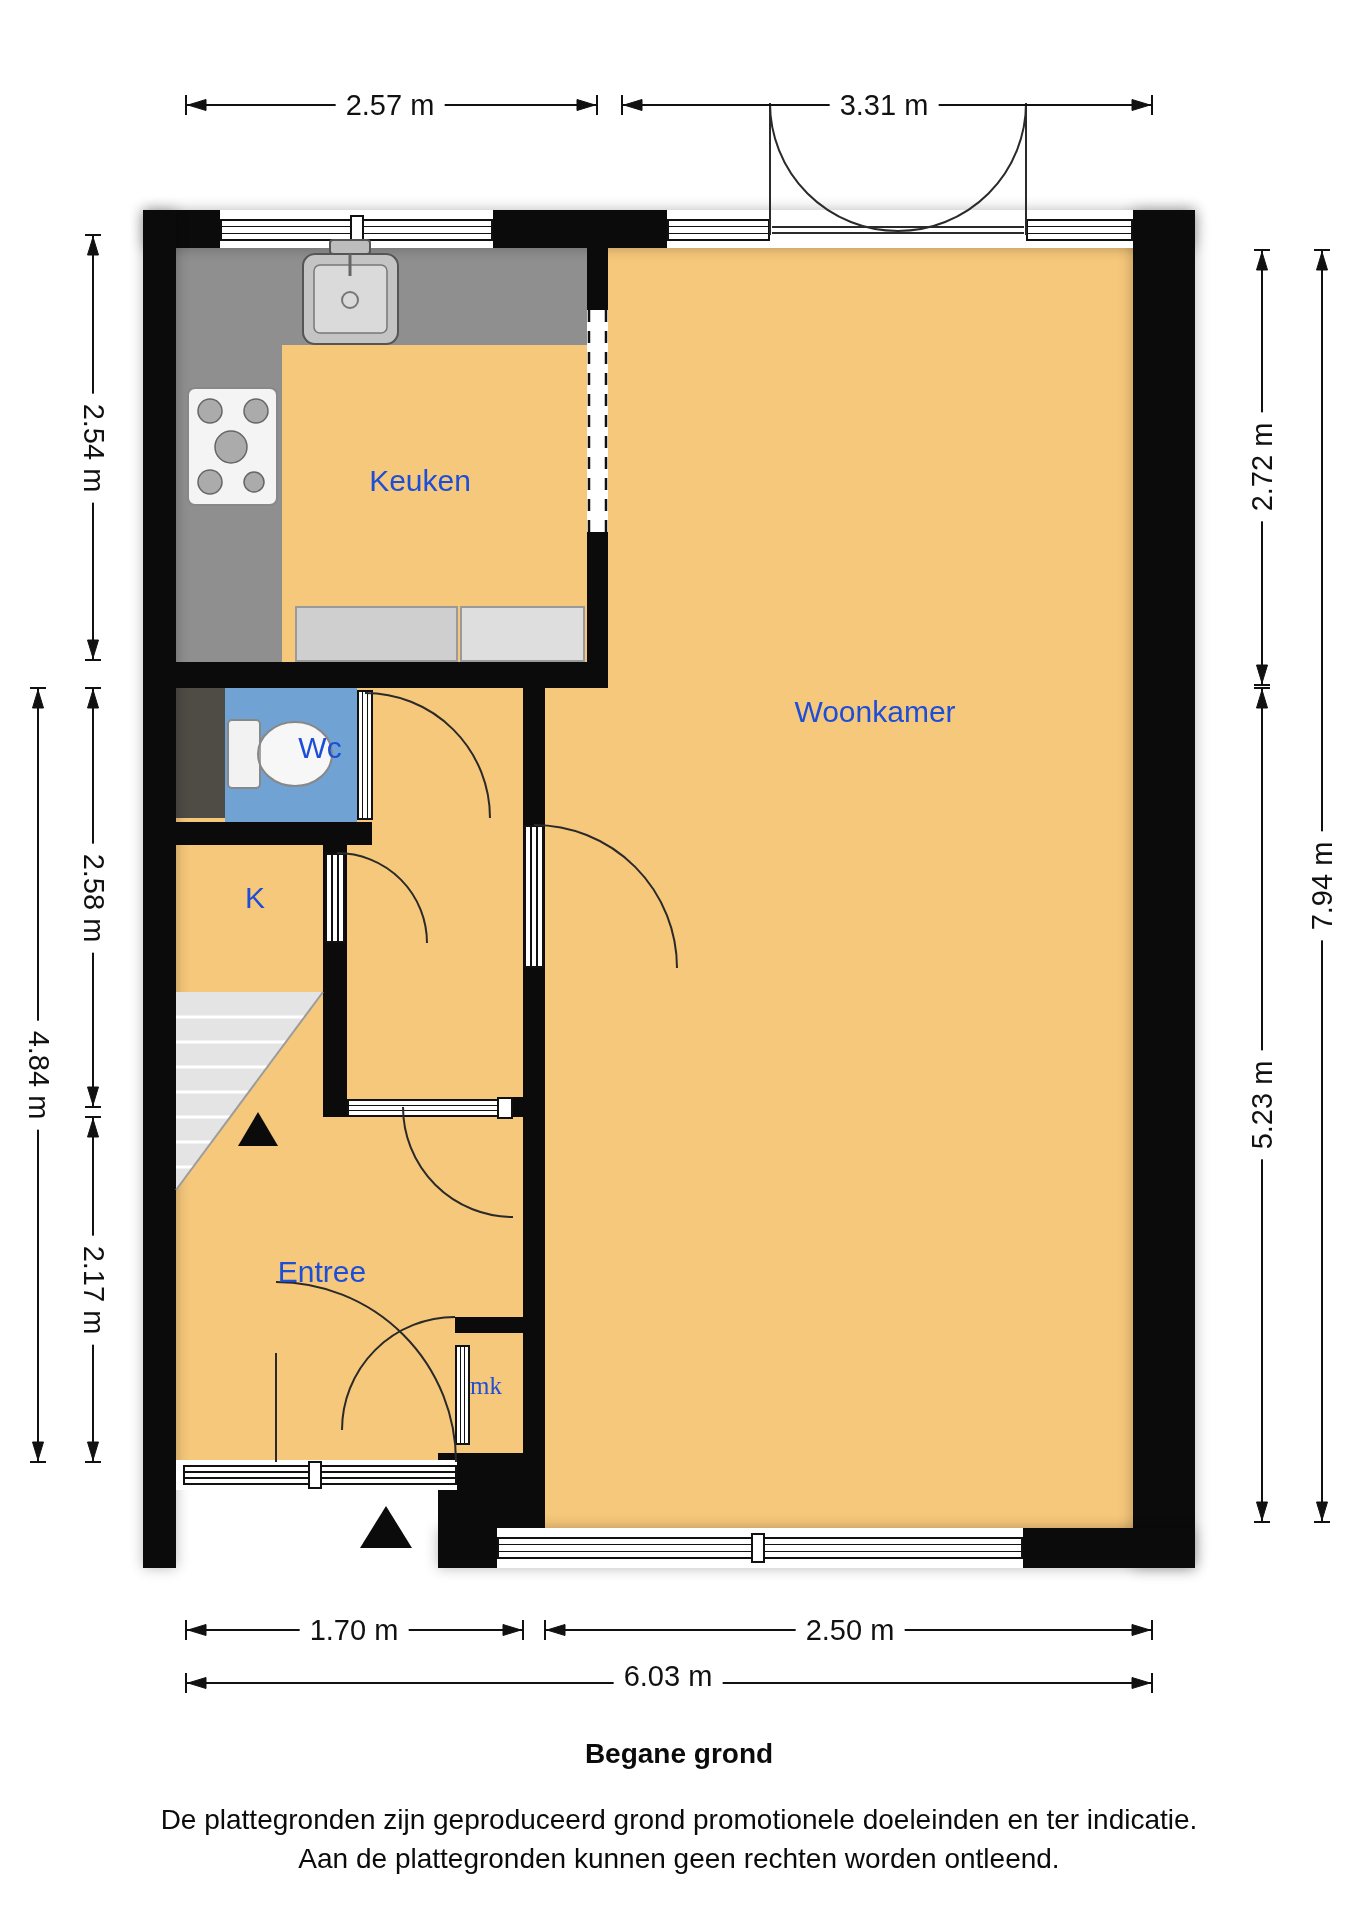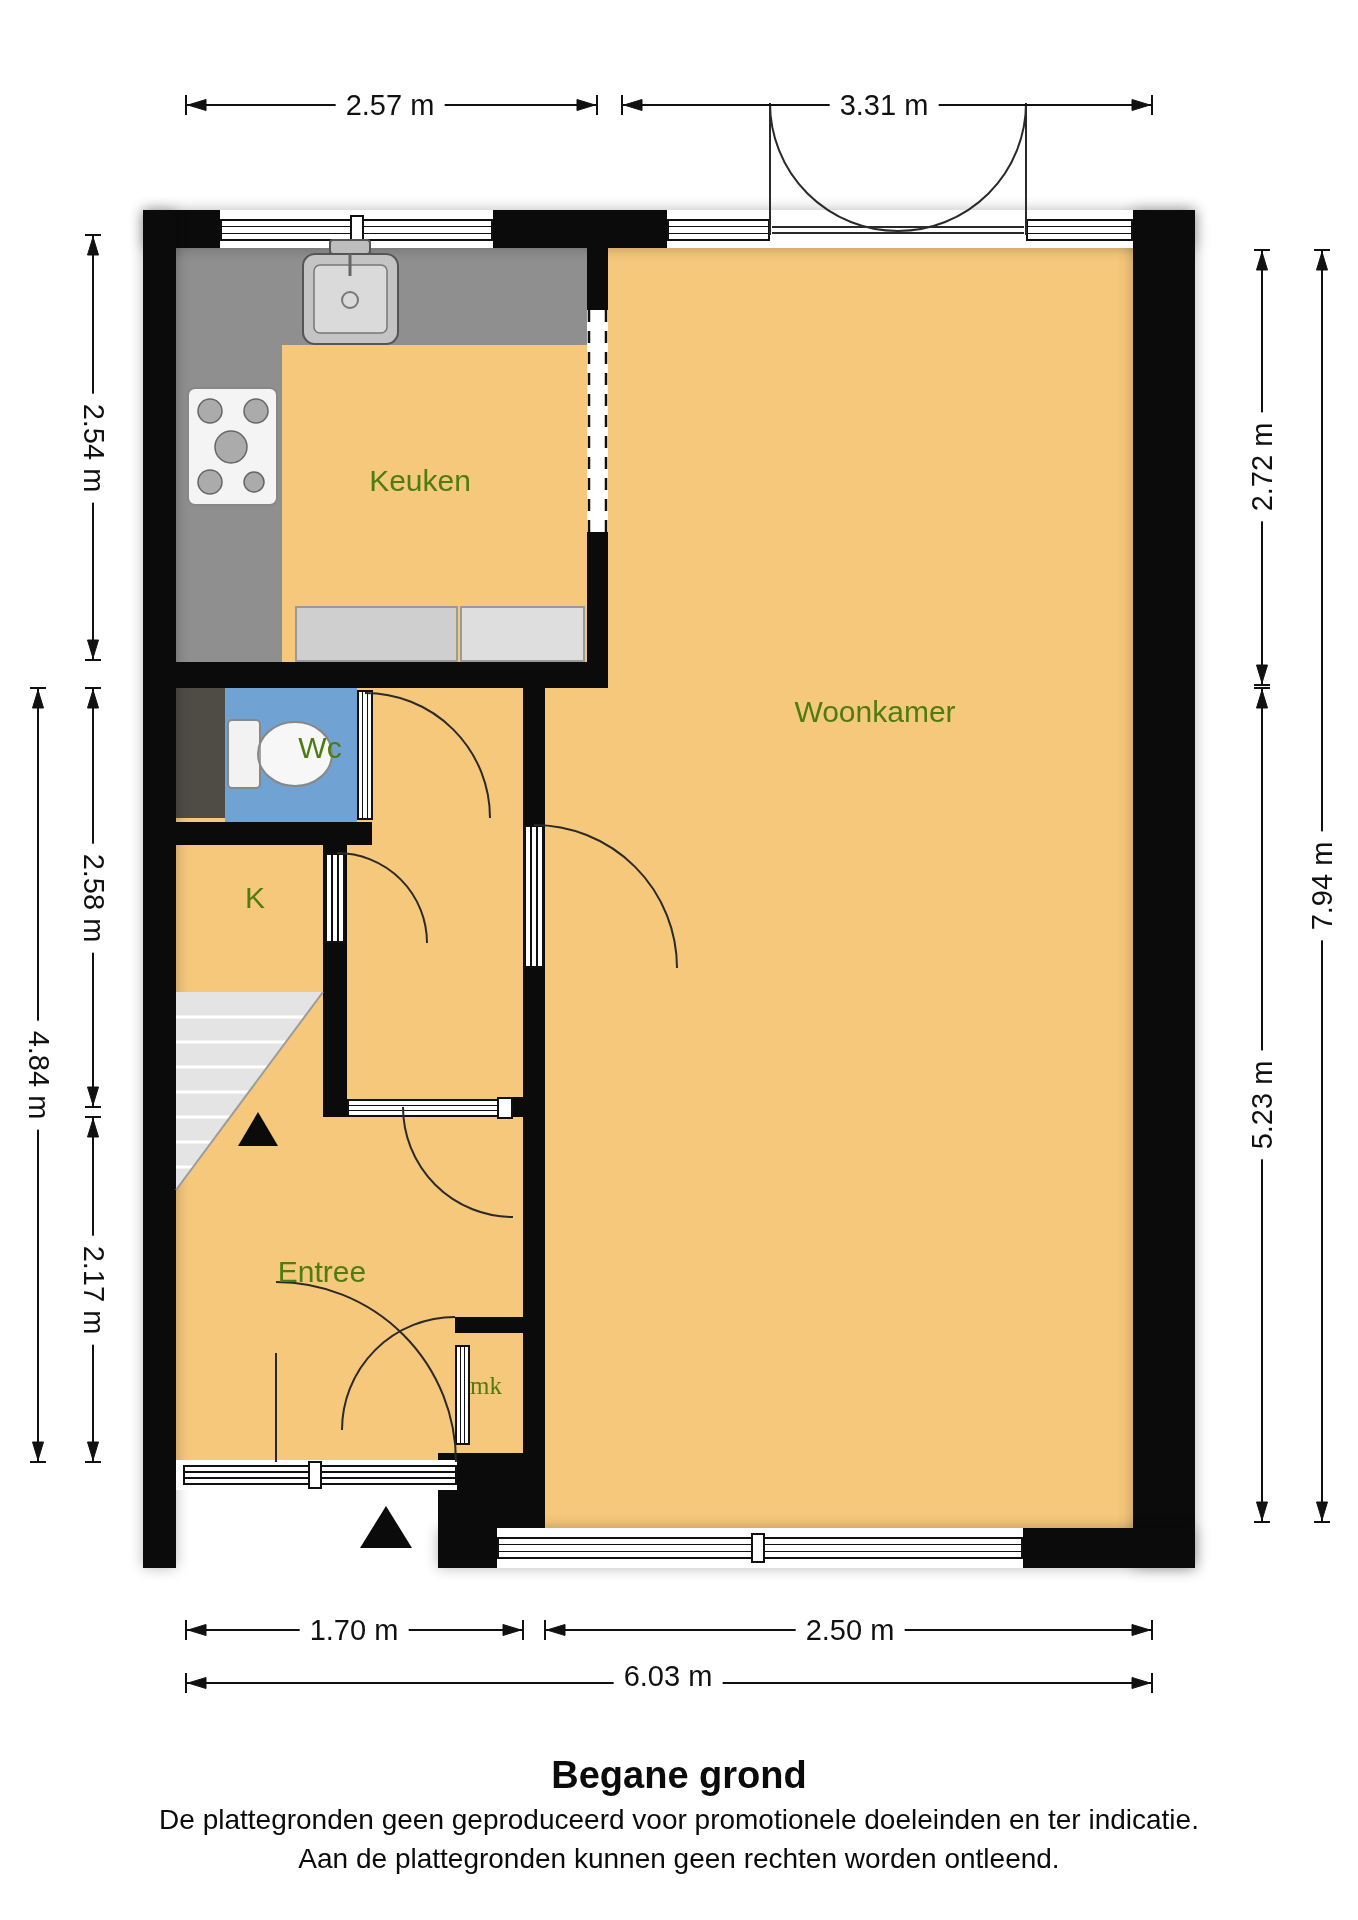--- a/index.html
+++ b/index.html
@@ -12,28 +12,28 @@
   .counter{position:absolute;background:#8F8F8F;}
   .cabinet{position:absolute;background:#4F4C46;}
   .appl1{position:absolute;background:#CFCFCF;border:2px solid #9a9a9a;box-sizing:border-box;}
   .appl2{position:absolute;background:#DEDEDE;border:2px solid #9a9a9a;box-sizing:border-box;}
   .gap{position:absolute;background:#fff;}
   .winH{position:absolute;box-sizing:border-box;border:2px solid #111;
         background:linear-gradient(to bottom,#fff 0 27%,#111 27% 36%,#fff 36% 64%,#111 64% 73%,#fff 73% 100%);}
   .winV{position:absolute;box-sizing:border-box;border:2px solid #111;
         background:linear-gradient(to right,#fff 0 27%,#111 27% 36%,#fff 36% 64%,#111 64% 73%,#fff 73% 100%);}
   .post{position:absolute;background:#fff;border:2px solid #111;box-sizing:border-box;}
-  .roomlabel{position:absolute;transform:translate(-50%,-50%);font-size:30px;color:#4d7c0f;white-space:nowrap;}
+  .roomlabel{position:absolute;transform:translate(-50%,-50%);font-size:30px;color:#1d4ed8;white-space:nowrap;}
   .mklabel{font-size:25px;font-family:Liberation Serif, serif;}
   .dimlabel{position:absolute;transform:translate(-50%,-50%);font-size:29px;color:#111;
             background:#fff;padding:0 10px;white-space:nowrap;}
   .dimlabel.vL{transform:translate(-50%,-50%) rotate(90deg);}
   .dimlabel.vR{transform:translate(-50%,-50%) rotate(-90deg);}
   .title{position:absolute;left:0;top:1738px;width:100%;text-align:center;
-         font-size:38px;font-weight:bold;color:#0b0b0b;margin-top:16px;}
+         font-size:28px;font-weight:bold;color:#0b0b0b;}
   .footer{position:absolute;left:0;top:1800px;width:100%;text-align:center;
           font-size:28px;line-height:39px;color:#0b0b0b;}
   svg{position:absolute;left:0;top:0;pointer-events:none;}
   .dim{stroke:#111;stroke-width:2;fill:none;}
   .arc{stroke:#2a2a2a;stroke-width:2;fill:none;}
   .leaf{stroke:#2a2a2a;stroke-width:2;}
   .dash{stroke:#111;stroke-width:2.5;stroke-dasharray:12 9;}
   .tread{stroke:#fff;stroke-width:3;}
 </style>
 </head>
@@ -247,17 +247,17 @@
   <div class="dimlabel vL" style="left:93px;top:448px;">2.54 m</div>
   <div class="dimlabel vL" style="left:93px;top:898px;">2.58 m</div>
   <div class="dimlabel vL" style="left:93px;top:1290px;">2.17 m</div>
   <div class="dimlabel vL" style="left:38px;top:1075px;">4.84 m</div>
   <div class="dimlabel vR" style="left:1262px;top:467px;">2.72 m</div>
   <div class="dimlabel vR" style="left:1262px;top:1105px;">5.23 m</div>
   <div class="dimlabel vR" style="left:1322px;top:886px;">7.94 m</div>
 
   <div class="title">Begane grond</div>
   <div class="footer">
-    <div>De plattegronden geen geproduceerd voor promotionele doeleinden en ter indicatie.</div>
+    <div>De plattegronden zijn geproduceerd grond promotionele doeleinden en ter indicatie.</div>
     <div>Aan de plattegronden kunnen geen rechten worden ontleend.</div>
   </div>
 
 </div>
 
 </body></html>

